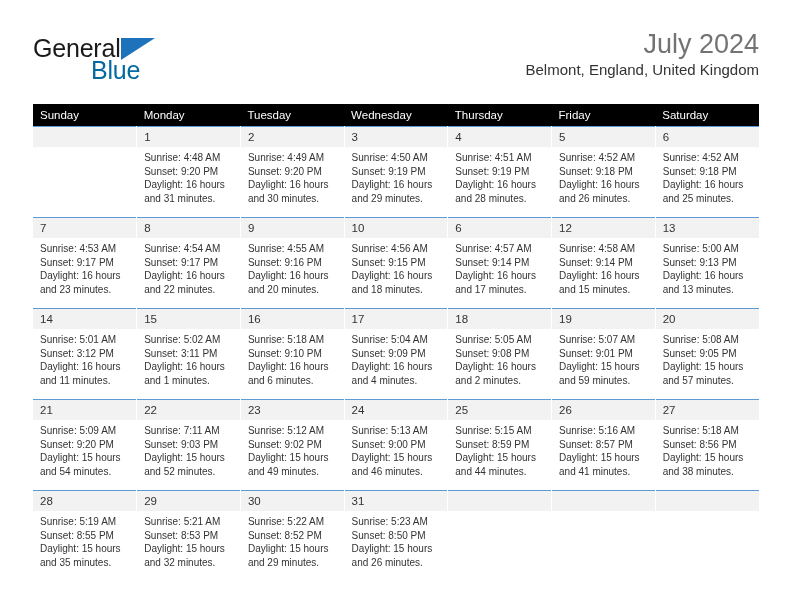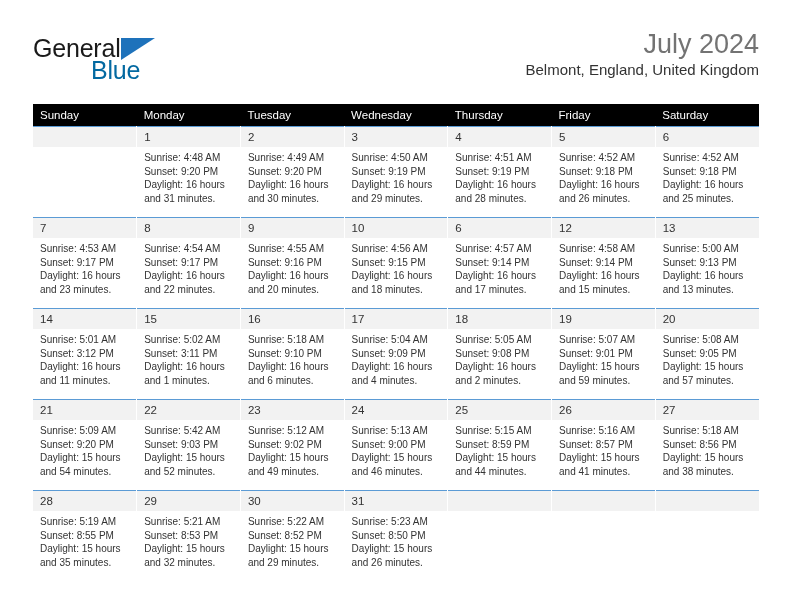--- a/index.html
+++ b/index.html
@@ -376,21 +376,21 @@
             <div class="info">
               <div>Sunrise: 5:09 AM</div>
               <div>Sunset: 9:20 PM</div>
               <div>Daylight: 15 hours</div>
               <div>and 54 minutes.</div>
             </div>
           </td>
           <td class="daycell">
             <span class="daynum">22</span>
             <div class="info">
-              <div>Sunrise: 5:42 AM</div>
+              <div>Sunrise: 7:11 AM</div>
               <div>Sunset: 9:03 PM</div>
               <div>Daylight: 15 hours</div>
               <div>and 52 minutes.</div>
             </div>
           </td>
           <td class="daycell">
             <span class="daynum">23</span>
             <div class="info">
               <div>Sunrise: 5:12 AM</div>
               <div>Sunset: 9:02 PM</div>

